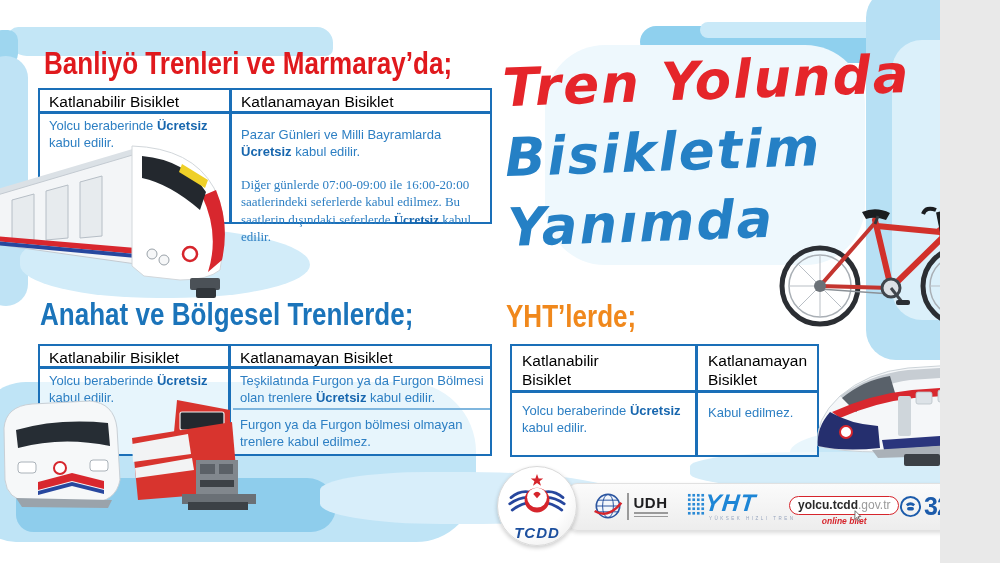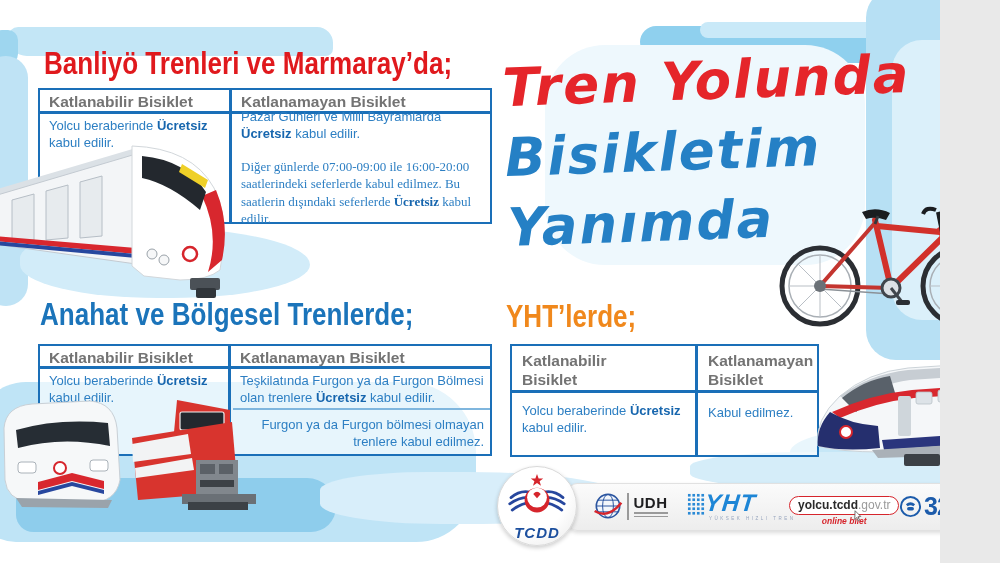--- a/index.html
+++ b/index.html
@@ -11,21 +11,21 @@
   .heading{position:absolute;font-weight:900;font-size:31px;letter-spacing:0px;
            transform:scaleX(.84);transform-origin:left top;white-space:nowrap;z-index:2;}
   .h-red{color:#e0191d;}
   .h-blue{color:#1b74ba;}
   .h-orange{color:#f0881c;}
   
   .tbl{position:absolute;border:2.5px solid #1a6fb8;background:rgba(255,255,255,.62);z-index:2;}
   .tbl .vline{position:absolute;top:0;bottom:0;width:2.5px;background:#1a6fb8;}
   .tbl .hline{position:absolute;left:0;right:0;height:2.5px;background:#1a6fb8;}
   .tbl .rowline{position:absolute;height:1.5px;background:#7fb6de;}
-  .th{position:absolute;font-weight:700;font-size:15.5px;color:#737373;line-height:1.25;}
+  .th{position:absolute;font-weight:400;font-size:15.5px;color:#000000;line-height:1.25;}
   .cell{position:absolute;font-size:13px;color:#2d7fc3;line-height:1.32;}
   .cell b{color:#1766ae;}
   .cell p{margin:0 0 10px 0;}
   
   .slogan{position:absolute;left:505px;top:46px;z-index:2;transform:rotate(-2deg);
           font-family:"DejaVu Sans",sans-serif;font-style:italic;font-weight:bold;
           letter-spacing:2px;white-space:nowrap;}
   .slogan .ln{display:block;font-size:53px;line-height:70px;}
   .t-red{color:#e5252a;}
   .t-blue{color:#2580c5;}
@@ -87,21 +87,21 @@
   <div class="heading h-red" style="left:44px;top:46px;">Banliyö Trenleri ve Marmaray’da;</div>
 
   <div class="tbl" style="left:38px;top:88px;width:450px;height:132px;">
     <div class="vline" style="left:189px;"></div>
     <div class="hline" style="top:21px;"></div>
     <div class="th" style="left:9px;top:2px;width:175px;">Katlanabilir Bisiklet</div>
     <div class="th" style="left:201px;top:2px;width:240px;">Katlanamayan Bisiklet</div>
     <div class="cell" style="left:9px;top:27px;width:172px;">
       <p><span>Yolcu beraberinde </span><b>Ücretsiz</b><span> kabul edilir.</span></p>
     </div>
-    <div class="cell" style="left:201px;top:18px;width:242px;">
+    <div class="cell" style="left:201px;top:36px;width:242px;">
       <p><span>Pazar Günleri ve Milli Bayramlarda </span><b>Ücretsiz</b><span> kabul edilir.</span></p>
       <p style="margin-top:16px;font-family:Liberation Serif, serif;"><span>Diğer günlerde 07:00-09:00 ile 16:00-20:00 saatlerindeki seferlerde kabul edilmez. Bu saatlerin dışındaki seferlerde </span><b>Ücretsiz</b><span> kabul edilir.</span></p>
     </div>
   </div>
 
   <div class="illus" style="left:-6px;top:138px;width:240px;height:165px;">
     <svg width="240" height="165" viewBox="0 0 240 165">
       <polygon points="0,52 142,10 142,18 0,60" fill="#dbe1e6"></polygon>
       <polygon points="0,58 142,16 142,126 0,106" fill="#f3f5f7" stroke="#c3cad1" stroke-width="1"></polygon>
       <g stroke="#b6bec6" stroke-width="1" fill="#e7ebee">
@@ -129,21 +129,21 @@
     <div class="vline" style="left:188px;"></div>
     <div class="hline" style="top:20px;"></div>
     <div class="rowline" style="left:193px;right:0;top:62px;"></div>
     <div class="th" style="left:9px;top:2px;width:175px;">Katlanabilir Bisiklet</div>
     <div class="th" style="left:200px;top:2px;width:240px;">Katlanamayan Bisiklet</div>
     <div class="cell" style="left:9px;top:26px;width:170px;">
       <p><span>Yolcu beraberinde </span><b>Ücretsiz</b><span> kabul edilir.</span></p>
     </div>
     <div class="cell" style="left:200px;top:26px;width:244px;">
       <p><span>Teşkilatında Furgon ya da Furgon Bölmesi olan trenlere </span><b>Ücretsiz</b><span> kabul edilir.</span></p>
-      <p style="margin-top:8px;text-align:right;"><span>Furgon ya da Furgon bölmesi olmayan trenlere kabul edilmez.</span></p>
+      <p style="margin-top:8px;"><span>Furgon ya da Furgon bölmesi olmayan trenlere kabul edilmez.</span></p>
     </div>
   </div>
 
   <div class="illus" style="left:-8px;top:390px;width:340px;height:120px;">
     <svg width="340" height="120" viewBox="0 0 340 120">
       <polygon points="185,10 238,20 238,48 182,42" fill="#d8342e"></polygon>
       <rect x="188" y="22" width="44" height="18" rx="2" fill="#23282e" stroke="#f0f0f0" stroke-width="1.2"></rect>
       <polygon points="140,48 240,32 246,102 146,110" fill="#d8342e"></polygon>
       <polygon points="140,54 196,44 199,64 141,72" fill="#f2f3f4"></polygon>
       <polygon points="143,78 200,68 202,80 144,88" fill="#f2f3f4"></polygon>

